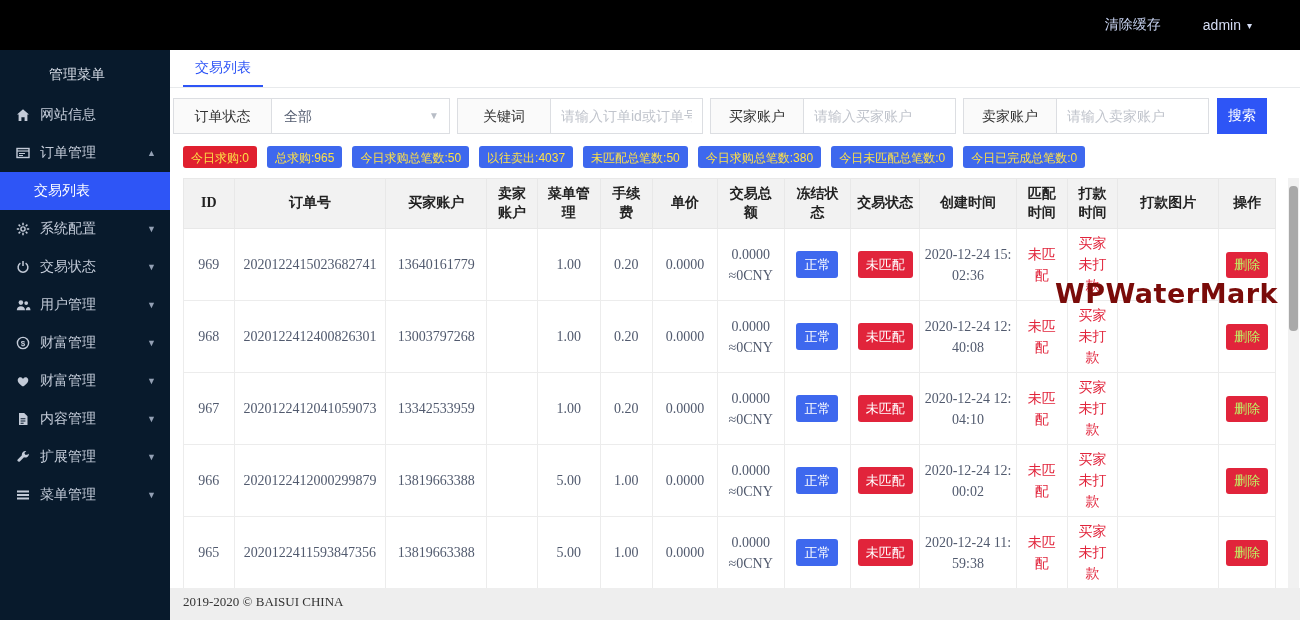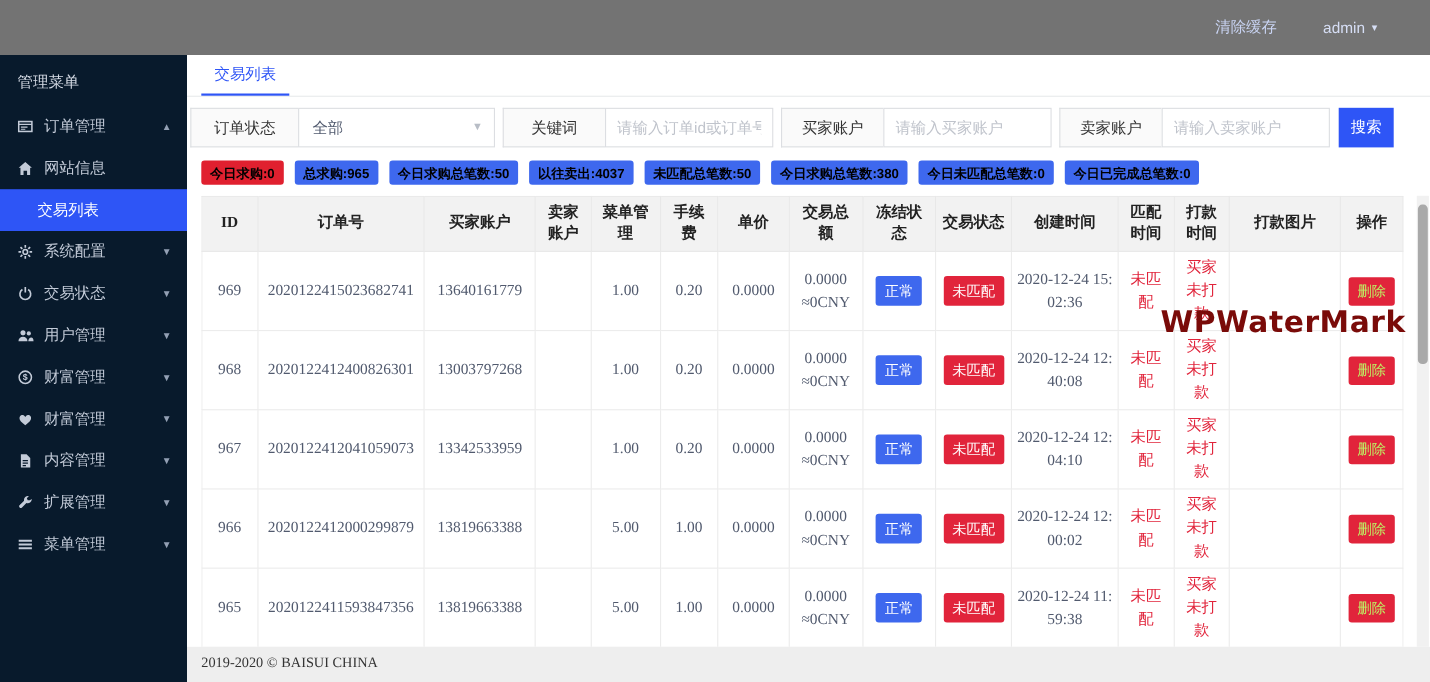--- a/index.html
+++ b/index.html
@@ -1,31 +1,31 @@
 <!DOCTYPE html>
 <html><head>
 <meta charset="utf-8">
 <style>
   * { margin:0; padding:0; box-sizing:border-box; }
   html,body { width:1300px; height:620px; overflow:hidden; background:#fff;
     font-family:"Liberation Sans","DejaVu Sans",sans-serif; }
 
   
-  .topbar { height:50px; background:#737373; display:flex; align-items:center;
+  .topbar { height:50px; background:#000000; display:flex; align-items:center;
     justify-content:flex-end; gap:42px; padding-right:48px; }
   .tb-link { color:#c9d4f3; font-size:14px; cursor:pointer; }
   .tb-user { color:#d6def5; font-size:14px; cursor:pointer; display:flex; align-items:center; gap:6px; }
   .tb-caret { font-size:10px; color:#d6def5; }
 
   
   .layout { display:flex; height:570px; }
 
   
   .sidebar { width:170px; background:#081a2c; color:#c3cbd8; flex-shrink:0; }
-  .side-title { font-size:14px; color:#d6dce6; padding:16px 32px 12px 16px; }
+  .side-title { font-size:14px; color:#d6dce6; padding:16px 32px 12px 16px;text-align:center; }
   .menu-item { height:38px; display:flex; align-items:center; gap:9px;
     padding-left:16px; font-size:14px; cursor:pointer; color:#c3cbd8; }
   .menu-item .mi-icon { width:15px; height:15px; display:inline-flex; align-items:center; color:#c3cbd8; }
   .menu-item .mi-caret { margin-left:auto; margin-right:14px; font-size:9px; color:#93a0b4; }
   .menu-item.sub { padding-left:34px; }
   .menu-item.active { background:#2e55f6; color:#fff; }
 
   
   .main { flex:1; position:relative; display:flex; flex-direction:column; background:#fff; }
 
@@ -41,21 +41,21 @@
   .fselect { width:179px; border:1px solid #dcdee2; background:#fff; position:relative;
     font-size:14px; color:#515a6e; line-height:34px; padding-left:12px; cursor:pointer; }
   .sel-caret { position:absolute; right:10px; top:0; color:#b8bdc6; font-size:10px; }
   .finput { width:153px; border:1px solid #dcdee2; font-size:14px; color:#515a6e;
     padding:0 10px; outline:none; }
   .finput::placeholder { color:#c0c4cc; }
   .search-btn { width:50px; height:36px; margin-left:1px; background:#2e55f6; color:#fff;
     border:none; font-size:14px; cursor:pointer; font-family:inherit; }
 
   .stats { display:flex; gap:10px; padding:12px 13px 8px 13px; height:42px; }
-  .stat { font-size:12px; color:#000000; padding:4px 8px; border-radius:3px; white-space:nowrap;font-weight:bold; }
+  .stat { font-size:12px; color:#fde047; padding:4px 8px; border-radius:3px; white-space:nowrap; }
   .stat.red { background:#e0202f; }
   .stat.blue { background:#3e68ee; }
 
   .table-wrap { margin:2px 24px 0 13px; height:410px; overflow:hidden;font-family:Liberation Serif, serif; }
   table { width:100%; border-collapse:collapse; table-layout:fixed; }
   th { background:#f2f2f2; border:1px solid #e8e8e8; font-size:14px; color:#222;
     font-weight:bold; height:50px; text-align:center; padding:4px 5px; line-height:1.35; }
   td { border:1px solid #ececec; height:66px; font-size:14px; color:#515a6e;
     text-align:center; padding:4px 4px; line-height:1.5; word-break:break-all; vertical-align:middle; }
   .badge { display:inline-block; color:#fff; font-size:13px; padding:4px 8px; border-radius:3px; }
@@ -87,36 +87,36 @@
     <span class="tb-caret">▾</span>
   </span>
 </div>
 
 <div class="layout">
   <aside class="sidebar">
     <div class="side-title">管理菜单</div>
     <nav id="menu">
         <div class="menu-item">
           <span class="mi-icon">
+            <svg width="14" height="14" viewBox="0 0 14 14" fill="currentColor">
+              <path d="M7 1.2 13 6.4h-1.6V13H8.6V9.2H5.4V13H2.6V6.4H1z"></path>
+            </svg>
+          </span>
+          <span>网站信息</span>
+        </div>
+        <div class="menu-item">
+          <span class="mi-icon">
             <svg width="14" height="14" viewBox="0 0 14 14" fill="none" stroke="currentColor">
               <rect x="1" y="2.5" width="12" height="9" stroke-width="1.4"></rect>
               <path d="M1 5h12" stroke-width="1.2"></path>
               <path d="M3 7.5h6M3 9.5h4" stroke-width="1.1"></path>
             </svg>
           </span>
           <span>订单管理</span>
           <span class="mi-caret">▲</span>
-        </div>
-        <div class="menu-item">
-          <span class="mi-icon">
-            <svg width="14" height="14" viewBox="0 0 14 14" fill="currentColor">
-              <path d="M7 1.2 13 6.4h-1.6V13H8.6V9.2H5.4V13H2.6V6.4H1z"></path>
-            </svg>
-          </span>
-          <span>网站信息</span>
         </div>
         <div class="menu-item sub active">
           <span>交易列表</span>
         </div>
         <div class="menu-item">
           <span class="mi-icon">
             <svg width="14" height="14" viewBox="0 0 14 14" fill="none" stroke="currentColor">
               <circle cx="7" cy="7" r="2.1" stroke-width="1.4"></circle>
               <path d="M7 .8v2.4M7 10.8v2.4M.8 7h2.4M10.8 7h2.4M2.6 2.6l1.7 1.7M9.7 9.7l1.7 1.7M11.4 2.6 9.7 4.3M4.3 9.7l-1.7 1.7" stroke-width="1.5"></path>
             </svg>

